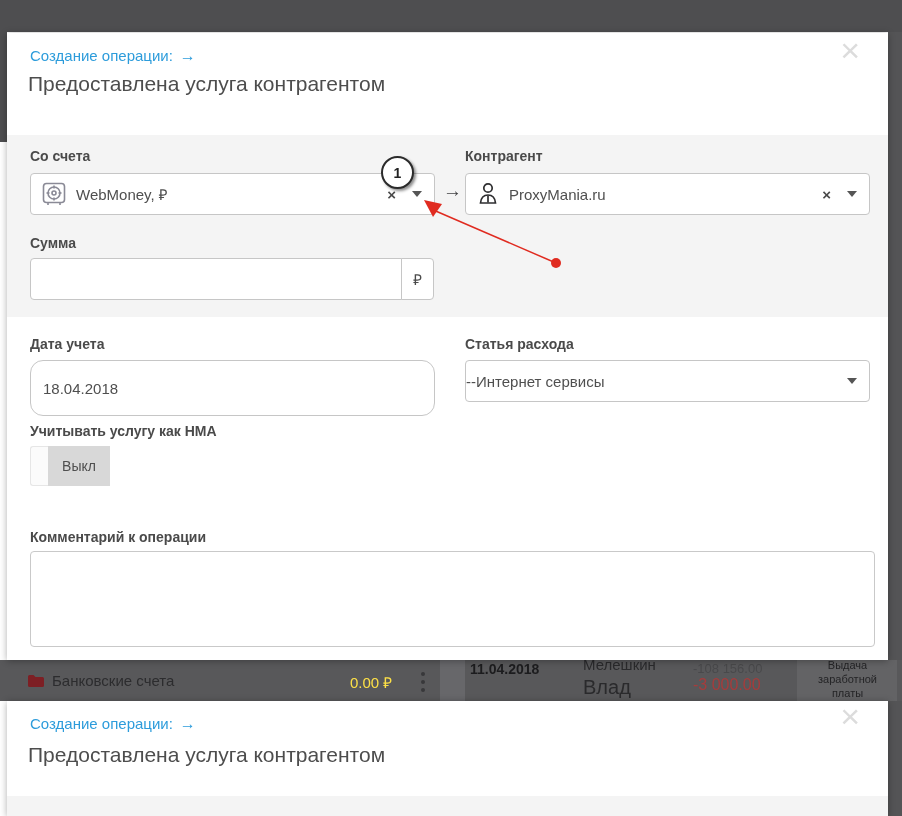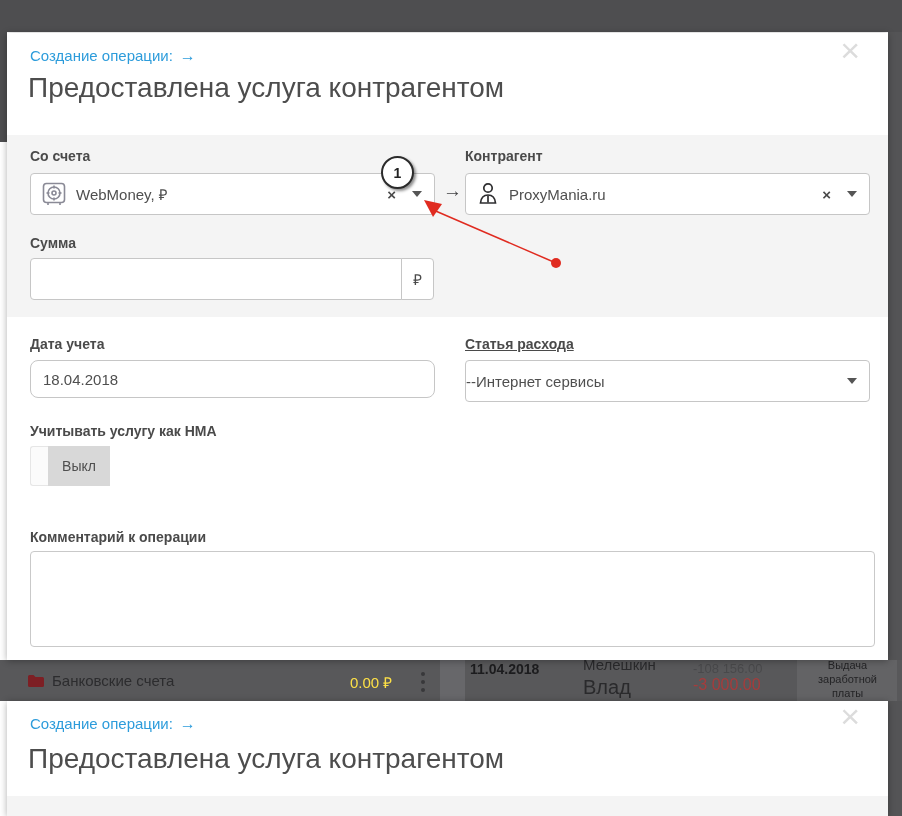--- a/index.html
+++ b/index.html
@@ -30,21 +30,21 @@
   
   .modal{position:absolute;left:7px;width:881px;background:#fff;
          box-shadow:0 1px 7px rgba(0,0,0,.32);z-index:2;}
   .modal1{top:33px;height:627px;}
   .modal2{top:701px;height:115px;}
 
   .breadcrumb{position:absolute;left:23px;top:14px;font-size:15px;color:#2d9cdb;cursor:pointer;}
   .breadcrumb .arr{margin-left:7px;font-size:16px;}
   .close-btn{position:absolute;right:28px;top:0px;font-size:34px;line-height:34px;
              color:#dcdcdc;cursor:pointer;font-weight:400;}
-  .modal-title{position:absolute;left:21px;top:39px;font-size:28px;color:#4d4d4d;}
+  .modal-title{position:absolute;left:21px;top:39px;font-size:21px;color:#4d4d4d;}
 
   .gray-section{position:absolute;left:0;top:102px;width:881px;height:182px;background:#f4f4f4;}
   .gray-strip2{position:absolute;left:0;top:95px;width:881px;height:20px;background:#f4f4f4;}
 
   .field-label{position:absolute;font-size:14px;font-weight:bold;color:#4a4a4a;}
 
   .combo{position:absolute;height:42px;background:#fff;border:1px solid #c6c6c6;border-radius:4px;
          box-sizing:border-box;display:flex;align-items:center;cursor:pointer;}
   .combo .val{font-size:15px;color:#4f4f4f;flex:1;white-space:nowrap;overflow:hidden;}
   .clear-x{font-size:15px;font-weight:bold;color:#4a4a4a;margin-right:16px;cursor:pointer;}
@@ -56,21 +56,21 @@
   .transfer-arrow{position:absolute;left:436px;top:45px;font-size:19px;color:#3f3f41;}
 
   .amount-wrap{position:absolute;left:23px;top:123px;display:flex;}
   .amount-input{width:372px;height:42px;border:1px solid #c6c6c6;border-radius:4px 0 0 4px;
                 box-sizing:border-box;padding:0 10px;font-size:15px;color:#4f4f4f;outline:none;
                 font-family:"Liberation Sans",sans-serif;}
   .currency-suffix{width:33px;height:42px;border:1px solid #c6c6c6;border-radius:0 4px 4px 0;
                    margin-left:-1px;box-sizing:border-box;background:#fff;display:flex;
                    align-items:center;justify-content:center;font-size:15px;color:#4a4a4a;}
 
-  .text-input{position:absolute;height:38px;border:1px solid #c6c6c6;border-radius:8px;
+  .text-input{position:absolute;height:56px;border:1px solid #c6c6c6;border-radius:13px;
               box-sizing:border-box;padding:0 12px;font-size:15px;color:#4f4f4f;outline:none;
               font-family:"Liberation Sans",sans-serif;background:#fff;}
 
   .toggle{position:absolute;left:23px;top:413px;height:40px;display:flex;cursor:pointer;}
   .toggle-track{width:18px;background:#fbfbfb;border:1px solid #e6e6e6;border-right:none;
                 border-radius:3px 0 0 3px;box-sizing:border-box;}
   .toggle-btn{width:62px;background:#d8d8d8;color:#4f4f4f;font-size:14px;display:flex;
               align-items:center;justify-content:center;}
 
   .comment-area{position:absolute;left:23px;top:518px;width:845px;height:96px;
@@ -169,21 +169,21 @@
       <span class="field-label" style="left:23px;top:100px;">Сумма</span>
       <div class="amount-wrap">
         <input class="amount-input" type="text" value="" style="">
         <span class="currency-suffix">₽</span>
       </div>
     </div>
 
     <span class="field-label" style="left:23px;top:303px;">Дата учета</span>
     <input class="text-input" style="left: 23px; top: 327px; width: 405px;" type="text" value="18.04.2018">
 
-    <span class="field-label" style="left:458px;top:303px;text-decoration:underline;">Статья расхода</span>
+    <span class="field-label" style="left:458px;top:303px;">Статья расхода</span>
     <div class="combo" style="left:458px;top:327px;width:405px;">
       <span class="val">--Интернет сервисы</span>
       <span class="caret"></span>
     </div>
 
     <span class="field-label" style="left:23px;top:390px;">Учитывать услугу как НМА</span>
     <div class="toggle">
       <span class="toggle-track"></span>
       <span class="toggle-btn">Выкл</span>
     </div>

